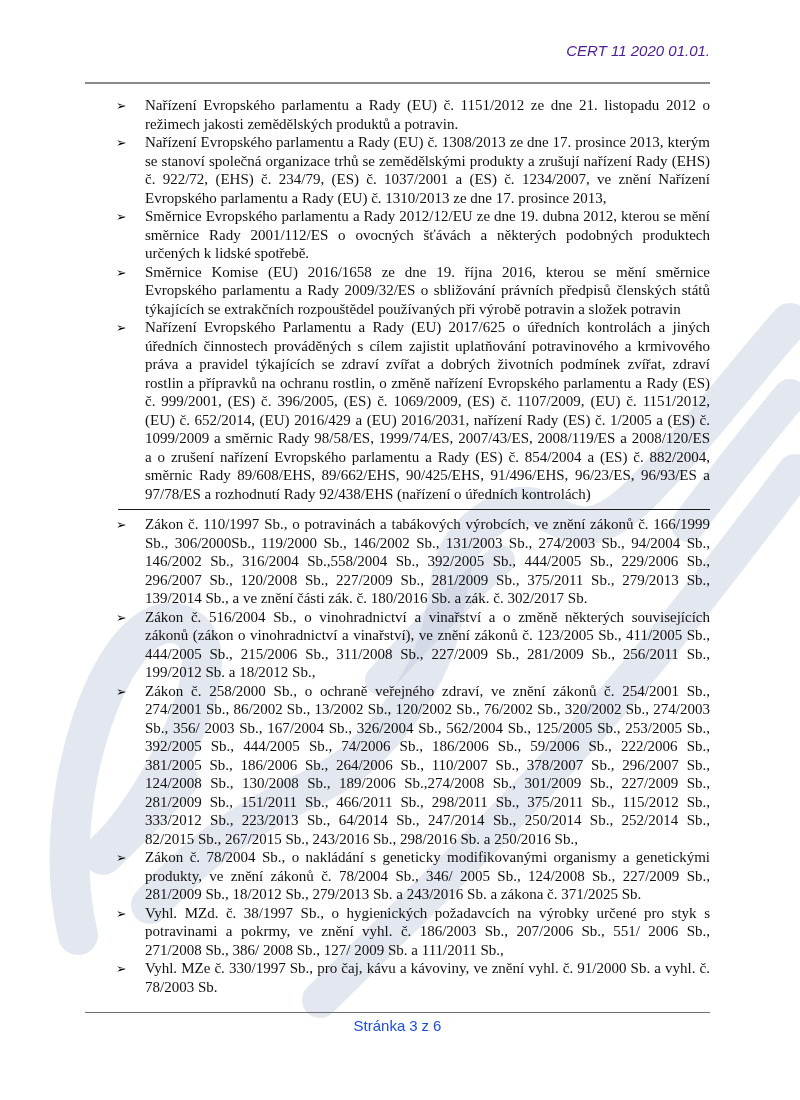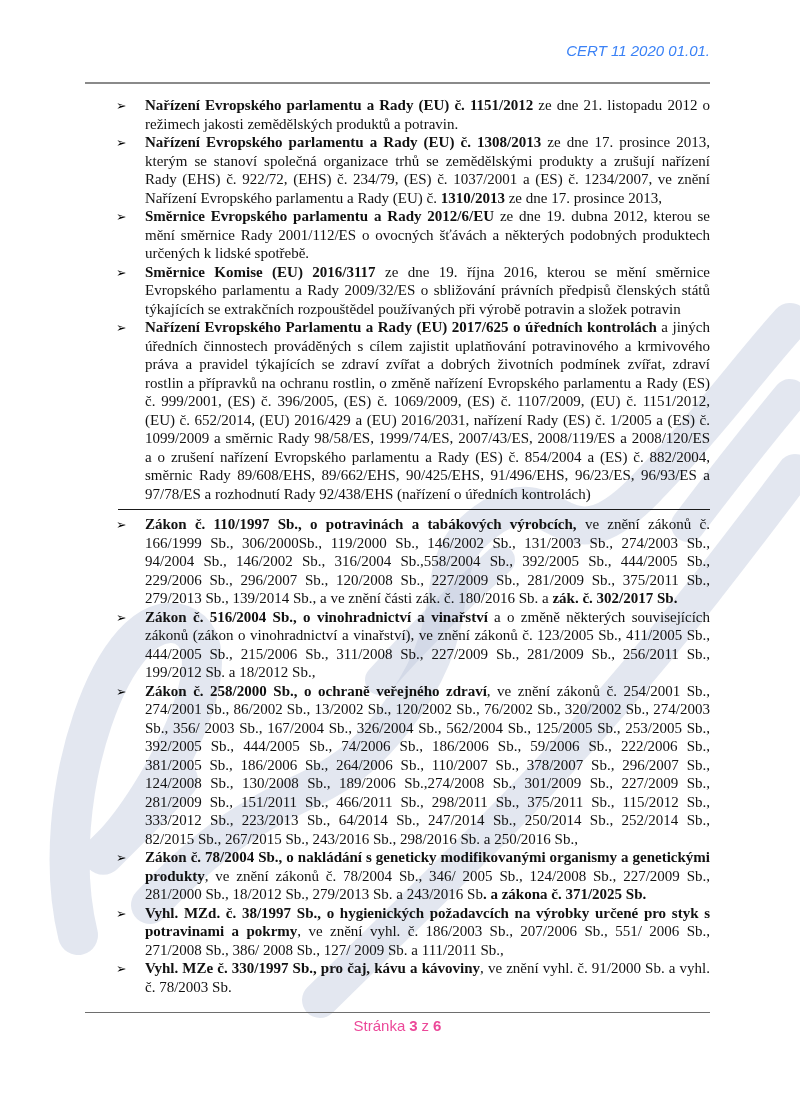--- a/index.html
+++ b/index.html
@@ -1,32 +1,32 @@
 <!DOCTYPE html>
 <html><head>
 <meta charset="utf-8">
 <style>
   html,body{margin:0;padding:0;}
   body{width:800px;height:1100px;background:#ffffff;overflow:hidden;}
   .page{position:relative;width:800px;height:1100px;background:#fff;font-family:"Liberation Serif",serif;color:#111;}
   .watermark{position:absolute;inset:0;z-index:0;pointer-events:none;}
   .content{position:absolute;left:85px;right:90px;top:0;z-index:1;}
   .doc-header{padding-top:42px;text-align:right;font-family:"Liberation Sans",sans-serif;
-    font-style:italic;font-size:15px;line-height:17px;color:#3b82f6;}
+    font-style:italic;font-size:15px;line-height:17px;color:#4c1d95;}
   .header-rule{border:none;border-top:2.5px solid #8a8a8a;margin:23px 0 0 0;}
   ul.reg-list{list-style:none;margin:12px 0 0 0;padding:0;font-size:15px;line-height:18.5px;text-align:justify;}
   ul.reg-list.second{margin-top:4px;}
   ul.reg-list li{position:relative;padding-left:60px;}
   ul.reg-list .bullet{position:absolute;left:31px;top:1px;font-family:"DejaVu Sans",sans-serif;
     font-size:12.5px;color:#000;}
-  .bold{font-weight:bold;}
+  .bold{font-weight:normal;}
   .mid-rule{border:none;border-top:1.5px solid #1a1a1a;margin:6px 0 5px 33px;}
   .footer{position:absolute;left:85px;right:90px;top:1012px;z-index:1;}
   .footer-rule{border:none;border-top:1.5px solid #6e6e6e;margin:0 0 4px 0;}
-  .footer-text{text-align:center;font-family:"Liberation Sans",sans-serif;font-size:15px;color:#ec4899;}
+  .footer-text{text-align:center;font-family:"Liberation Sans",sans-serif;font-size:15px;color:#1d4ed8;}
   .footer-text span{margin:0 2px;}
 </style>
 </head>
 <body>
 
 <div class="page">
 
   <svg class="watermark" width="800" height="1100" viewBox="0 0 800 1100" aria-hidden="true">
     <g fill="none" stroke="#bcc6dc" stroke-opacity="0.42" stroke-linecap="round">
       <path stroke-width="40" d="M 78 935 C 45 800 115 600 182 625 C 240 648 158 800 110 848 C 86 872 130 828 178 780"></path>
@@ -37,32 +37,32 @@
     </g>
   </svg>
 
   <div class="content">
     <div class="doc-header">CERT 11 2020 01.01.</div>
     <hr class="header-rule">
 
     <ul class="reg-list">
         <li><span class="bullet">➢</span><span class="bold">Nařízení Evropského parlamentu a Rady (EU) č. 1151/2012</span><span> ze dne 21. listopadu 2012 o režimech jakosti zemědělských produktů a potravin.</span></li>
         <li><span class="bullet">➢</span><span class="bold">Nařízení Evropského parlamentu a Rady (EU) č. 1308/2013</span><span> ze dne 17. prosince 2013, kterým se stanoví společná organizace trhů se zemědělskými produkty a zrušují nařízení Rady (EHS) č. 922/72, (EHS) č. 234/79, (ES) č. 1037/2001 a (ES) č. 1234/2007, ve znění Nařízení Evropského parlamentu a Rady (EU) č. </span><span class="bold">1310/2013</span><span> ze dne 17. prosince 2013,</span></li>
-        <li><span class="bullet">➢</span><span class="bold">Směrnice Evropského parlamentu a Rady 2012/6/EU</span><span> ze dne 19. dubna 2012, kterou se mění směrnice Rady 2001/112/ES o ovocných šťávách a některých podobných produktech určených k lidské spotřebě.</span></li>
-        <li><span class="bullet">➢</span><span class="bold">Směrnice Komise (EU) 2016/3117</span><span> ze dne 19. října 2016, kterou se mění směrnice Evropského parlamentu a Rady 2009/32/ES o sbližování právních předpisů členských států týkajících se extrakčních rozpouštědel používaných při výrobě potravin a složek potravin</span></li>
+        <li><span class="bullet">➢</span><span class="bold">Směrnice Evropského parlamentu a Rady 2012/12/EU</span><span> ze dne 19. dubna 2012, kterou se mění směrnice Rady 2001/112/ES o ovocných šťávách a některých podobných produktech určených k lidské spotřebě.</span></li>
+        <li><span class="bullet">➢</span><span class="bold">Směrnice Komise (EU) 2016/1658</span><span> ze dne 19. října 2016, kterou se mění směrnice Evropského parlamentu a Rady 2009/32/ES o sbližování právních předpisů členských států týkajících se extrakčních rozpouštědel používaných při výrobě potravin a složek potravin</span></li>
         <li><span class="bullet">➢</span><span class="bold">Nařízení Evropského Parlamentu a Rady (EU) 2017/625 o úředních kontrolách</span><span> a jiných úředních činnostech prováděných s cílem zajistit uplatňování potravinového a krmivového práva a pravidel týkajících se zdraví zvířat a dobrých životních podmínek zvířat, zdraví rostlin a přípravků na ochranu rostlin, o změně nařízení Evropského parlamentu a Rady (ES) č. 999/2001, (ES) č. 396/2005, (ES) č. 1069/2009, (ES) č. 1107/2009, (EU) č. 1151/2012, (EU) č. 652/2014, (EU) 2016/429 a (EU) 2016/2031, nařízení Rady (ES) č. 1/2005 a (ES) č. 1099/2009 a směrnic Rady 98/58/ES, 1999/74/ES, 2007/43/ES, 2008/119/ES a 2008/120/ES a o zrušení nařízení Evropského parlamentu a Rady (ES) č. 854/2004 a (ES) č. 882/2004, směrnic Rady 89/608/EHS, 89/662/EHS, 90/425/EHS, 91/496/EHS, 96/23/ES, 96/93/ES a 97/78/ES a rozhodnutí Rady 92/438/EHS (nařízení o úředních kontrolách)</span></li>
       </ul>
 
     <hr class="mid-rule">
 
     <ul class="reg-list second">
         <li><span class="bullet">➢</span><span class="bold">Zákon č. 110/1997 Sb., o potravinách a tabákových výrobcích,</span><span> ve znění zákonů č. 166/1999 Sb., 306/2000Sb., 119/2000 Sb., 146/2002 Sb., 131/2003 Sb., 274/2003 Sb., 94/2004 Sb., 146/2002 Sb., 316/2004 Sb.,558/2004 Sb., 392/2005 Sb., 444/2005 Sb., 229/2006 Sb., 296/2007 Sb., 120/2008 Sb., 227/2009 Sb., 281/2009 Sb., 375/2011 Sb., 279/2013 Sb., 139/2014 Sb., a ve znění části zák. č. 180/2016 Sb. a </span><span class="bold">zák. č. 302/2017 Sb.</span></li>
         <li><span class="bullet">➢</span><span class="bold">Zákon č. 516/2004 Sb., o vinohradnictví a vinařství</span><span> a o změně některých souvisejících zákonů (zákon o vinohradnictví a vinařství), ve znění zákonů č. 123/2005 Sb., 411/2005 Sb., 444/2005 Sb., 215/2006 Sb., 311/2008 Sb., 227/2009 Sb., 281/2009 Sb., 256/2011 Sb., 199/2012 Sb. a 18/2012 Sb.,</span></li>
         <li><span class="bullet">➢</span><span class="bold">Zákon č. 258/2000 Sb., o ochraně veřejného zdraví</span><span>, ve znění zákonů č. 254/2001 Sb., 274/2001 Sb., 86/2002 Sb., 13/2002 Sb., 120/2002 Sb., 76/2002 Sb., 320/2002 Sb., 274/2003 Sb., 356/ 2003 Sb., 167/2004 Sb., 326/2004 Sb., 562/2004 Sb., 125/2005 Sb., 253/2005 Sb., 392/2005 Sb., 444/2005 Sb., 74/2006 Sb., 186/2006 Sb., 59/2006 Sb., 222/2006 Sb., 381/2005 Sb., 186/2006 Sb., 264/2006 Sb., 110/2007 Sb., 378/2007 Sb., 296/2007 Sb., 124/2008 Sb., 130/2008 Sb., 189/2006 Sb.,274/2008 Sb., 301/2009 Sb., 227/2009 Sb., 281/2009 Sb., 151/2011 Sb., 466/2011 Sb., 298/2011 Sb., 375/2011 Sb., 115/2012 Sb., 333/2012 Sb., 223/2013 Sb., 64/2014 Sb., 247/2014 Sb., 250/2014 Sb., 252/2014 Sb., 82/2015 Sb., 267/2015 Sb., 243/2016 Sb., 298/2016 Sb. a 250/2016 Sb.,</span></li>
-        <li><span class="bullet">➢</span><span class="bold">Zákon č. 78/2004 Sb., o nakládání s geneticky modifikovanými organismy a genetickými produkty</span><span>, ve znění zákonů č. 78/2004 Sb., 346/ 2005 Sb., 124/2008 Sb., 227/2009 Sb., 281/2000 Sb., 18/2012 Sb., 279/2013 Sb. a 243/2016 Sb</span><span class="bold">. a zákona č. 371/2025 Sb.</span></li>
+        <li><span class="bullet">➢</span><span class="bold">Zákon č. 78/2004 Sb., o nakládání s geneticky modifikovanými organismy a genetickými produkty</span><span>, ve znění zákonů č. 78/2004 Sb., 346/ 2005 Sb., 124/2008 Sb., 227/2009 Sb., 281/2009 Sb., 18/2012 Sb., 279/2013 Sb. a 243/2016 Sb</span><span class="bold">. a zákona č. 371/2025 Sb.</span></li>
         <li><span class="bullet">➢</span><span class="bold">Vyhl. MZd. č. 38/1997 Sb., o hygienických požadavcích na výrobky určené pro styk s potravinami a pokrmy</span><span>, ve znění vyhl. č. 186/2003 Sb., 207/2006 Sb., 551/ 2006 Sb., 271/2008 Sb., 386/ 2008 Sb., 127/ 2009 Sb. a  111/2011 Sb.,</span></li>
         <li><span class="bullet">➢</span><span class="bold">Vyhl. MZe č. 330/1997 Sb., pro čaj, kávu a kávoviny</span><span>, ve znění vyhl. č. 91/2000 Sb. a vyhl. č. 78/2003 Sb.</span></li>
       </ul>
   </div>
 
   <div class="footer">
     <hr class="footer-rule">
     <div class="footer-text">
       <span>Stránka</span><span class="bold">3</span><span>z</span><span class="bold">6</span>
     </div>

